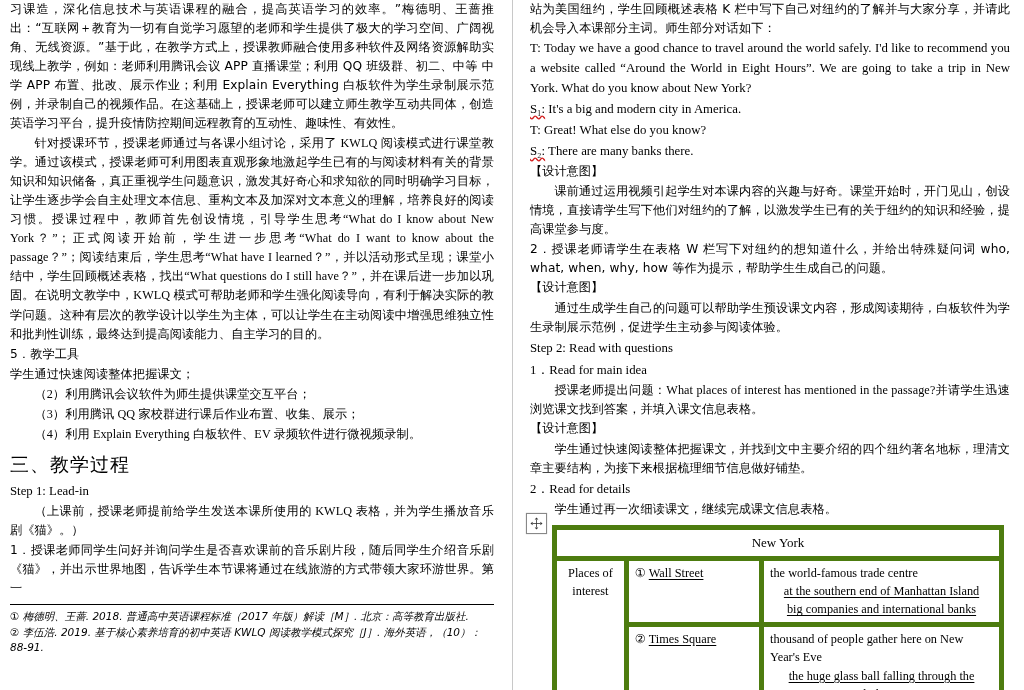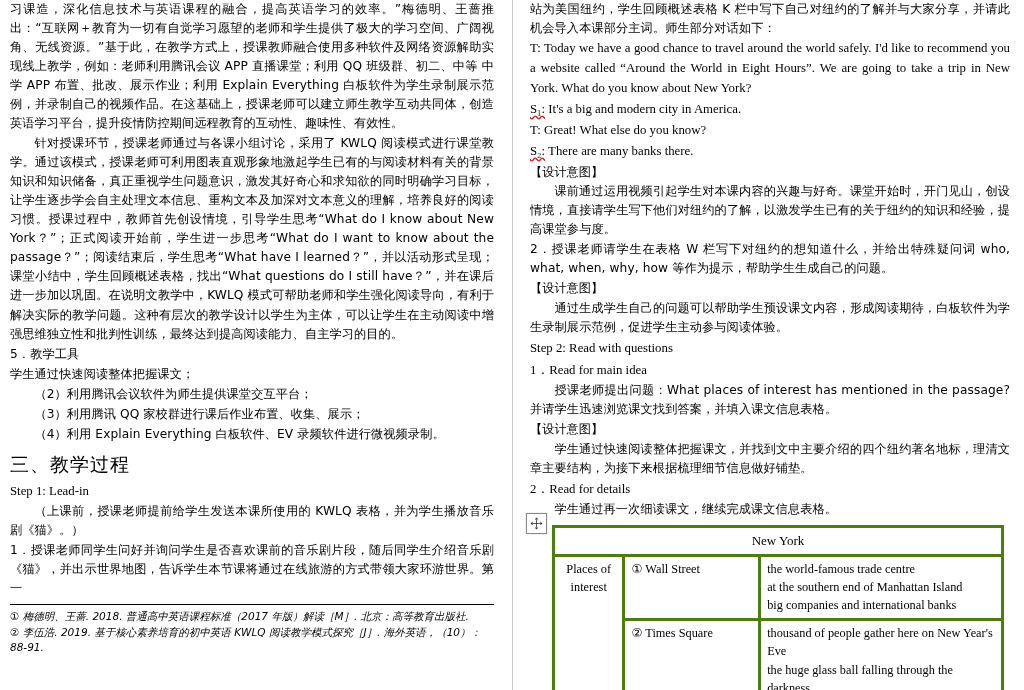--- a/index.html
+++ b/index.html
@@ -52,30 +52,30 @@
     font-family: "DejaVu Sans", "Liberation Sans", sans-serif;
     font-size: 12.2px;
     line-height: 1.56;
     letter-spacing: 0.1px;
   }
   .en {
     font-family: "Liberation Serif", "DejaVu Serif", serif;
     font-size: 12.8px;
     line-height: 1.56;
   }
-  .indent2 { text-indent: 2em; }
+  .indent2 { text-indent: 2em; font-family: Liberation Serif, serif; }
   .h-section {
     font-family: "DejaVu Sans", "Liberation Sans", sans-serif;
     font-weight: normal;
     font-size: 19px;
     margin: 6px 0 3px 0;
     letter-spacing: 1px;
   }
   .bracket {
-    font-family: Liberation Sans, sans-serif;
+    font-family: Liberation Mono, monospace;
     font-size: 12.2px;
   }
   .footnotes {
     margin-top: 6px;
     border-top: 1px solid #000;
     padding-top: 4px;
     font-size: 10.5px;
     line-height: 1.42;
     font-family: "DejaVu Sans", "Liberation Sans", sans-serif;
   }
@@ -84,41 +84,41 @@
     text-indent: 0;
     font-style: italic;
   }
   .sp-underline {
     text-decoration: underline;
     text-decoration-color: #d11a1a;
     text-decoration-style: wavy;
     text-underline-offset: 2px;
     margin-top: 28px;
   }
-  .u { text-underline-offset: 2px; }
+  .u { text-decoration: underline; text-underline-offset: 2px; text-align: center; }
   .speaker { }
   .step {
     font-family: "Liberation Serif", "DejaVu Serif", serif;
     font-size: 12.8px;
     margin-top: 2px;
   }
   
   .tbl-wrap {
     margin-top: 6px;
     position: relative;
     padding-left: 22px;
   }
   table.ny {
     border-collapse: collapse;
     width: 452px;
     font-family: "Liberation Serif", "DejaVu Serif", serif;
     font-size: 12.3px;
   }
   table.ny td, table.ny th {
-    border: 3px solid #4d7c0f;
+    border: 5px solid #4d7c0f;
     padding: 3px 6px;
     vertical-align: top;
     line-height: 1.5;
   }
   table.ny th.title {
     text-align: center;
     font-weight: normal;
     font-size: 13px;
     padding: 3px 0;
   }

